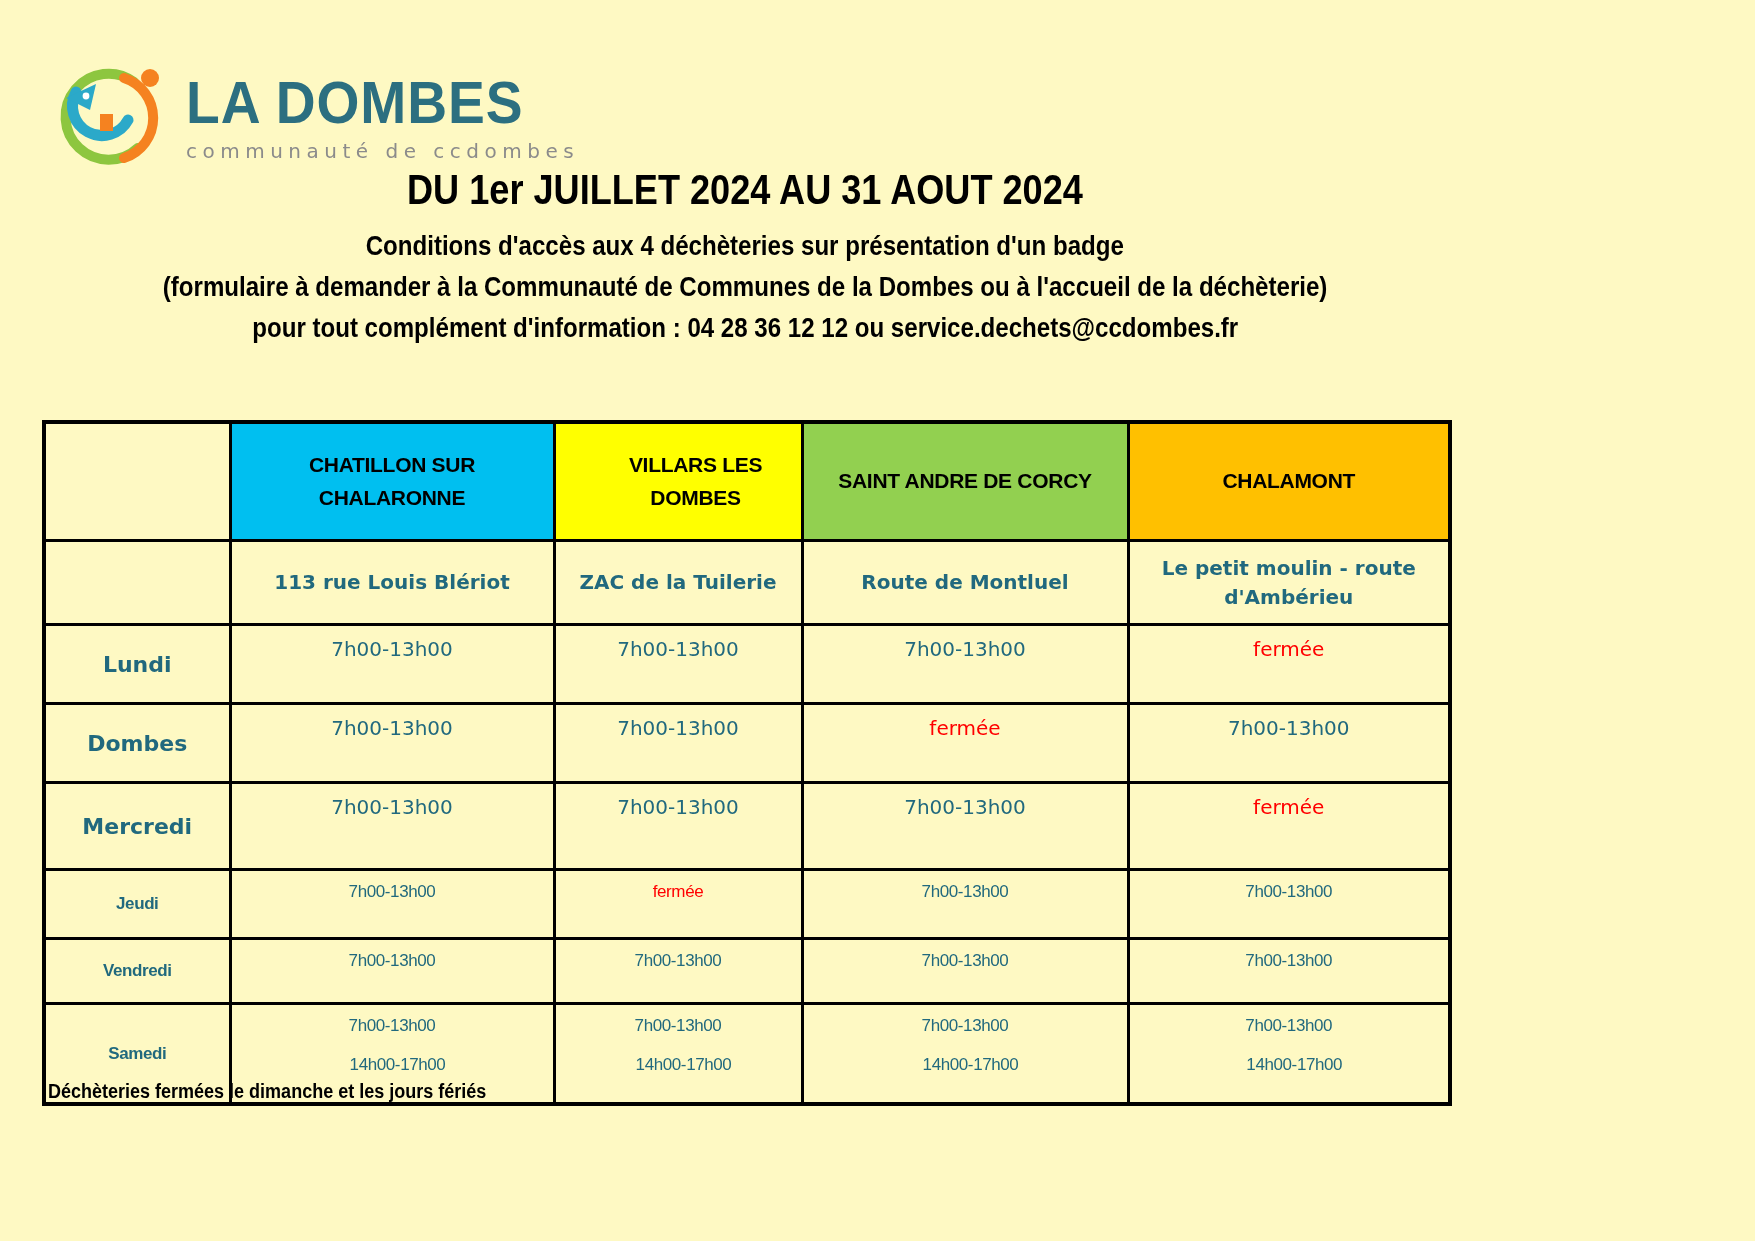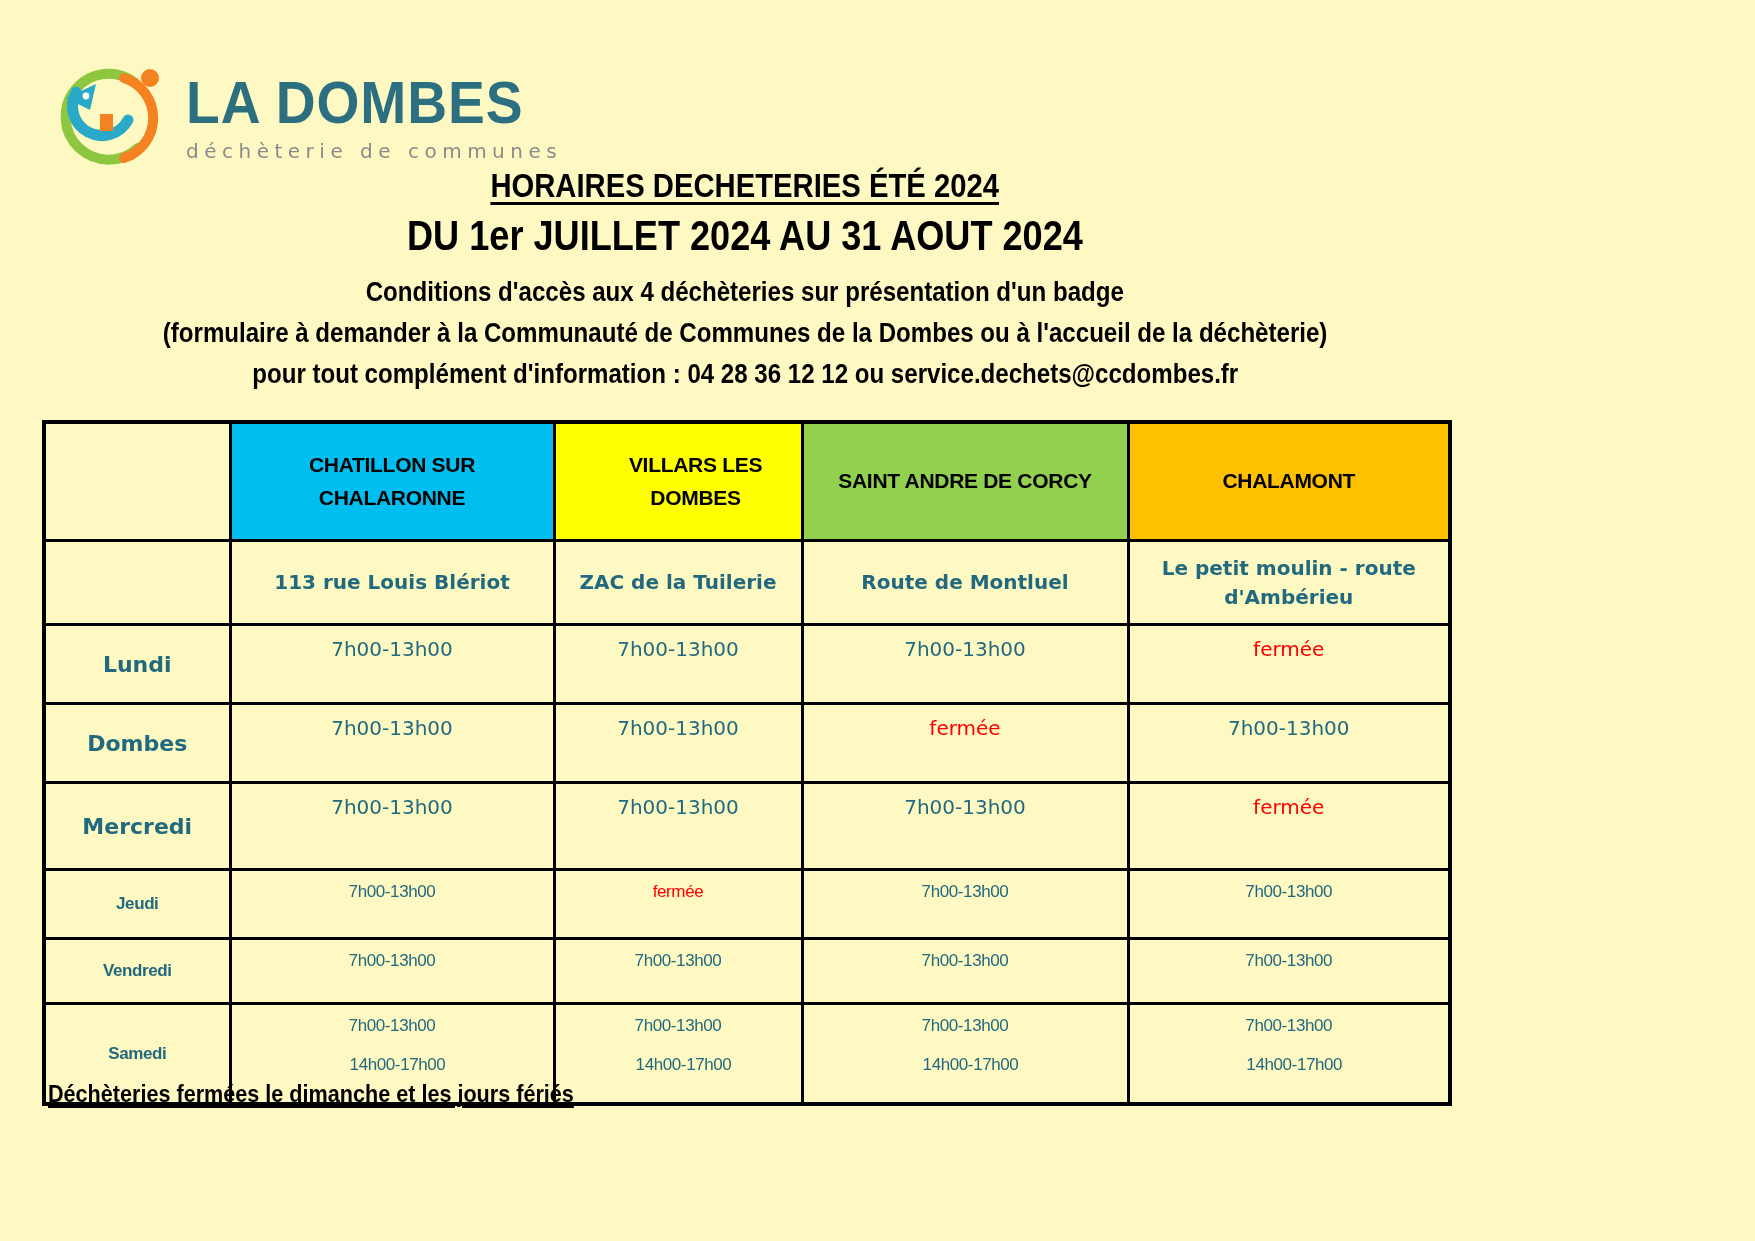--- a/index.html
+++ b/index.html
@@ -59,21 +59,21 @@
   tr.h80 td{height:73px;}
   tr.h62 td{height:55px;}
   tr.h58 td{height:51px;}
   tr.h93 td{height:86px;}
   .open{color:#21697E;}
   .closed{color:#FF0000;}
   .l2{display:block;margin-top:17px;padding-left:11px;}
   .l2:empty{display:none;}
 
   
-  .footnote{position:absolute;left:48px;top:1080px;font-weight:bold;font-size:24px;color:#000;}
+  .footnote{position:absolute;left:48px;top:1080px;font-weight:bold;font-size:20px;color:#000;}
   .footnote .cond2{display:inline-block;transform:scaleX(.9);transform-origin:left center;
     white-space:nowrap;text-decoration:underline;text-decoration-thickness:2px;text-underline-offset:4px;}
 </style>
 </head>
 <body>
 
 <div class="page">
 
   <div class="logo">
     <svg class="logo-emblem" viewBox="0 0 132 104">
@@ -87,26 +87,25 @@
       <path d="M 38 26 A 28 28 0 1 0 90 54" fill="none" stroke="#2BA9C9" stroke-width="11" stroke-linecap="round"></path>
 
       <path d="M 28 32 L 58 18 L 52 44 Z" fill="#2BA9C9"></path>
 
       <circle cx="48" cy="30" r="3.4" fill="#ffffff"></circle>
 
       <rect x="62" y="48" width="13" height="17" fill="#F58220"></rect>
     </svg>
     <div class="logo-text">
       <span class="brand">LA DOMBES</span>
-      <div class="tagline">déchèterie de communes</div>
+      <div class="tagline">communauté de ccdombes</div>
     </div>
   </div>
 
   <div class="headings">
-    <span class="ln h1"><span class="cond">HORAIRES DECHETERIES ÉTÉ 2024</span></span>
     <span class="ln h2"><span class="cond">DU 1er JUILLET 2024 AU 31 AOUT 2024</span></span>
     <span class="ln h3"><span class="cond">Conditions d'accès aux 4 déchèteries sur présentation d'un badge</span></span>
     <span class="ln h3"><span class="cond">(formulaire à demander à la Communauté de Communes de la Dombes ou à l'accueil de la déchèterie)</span></span>
     <span class="ln h3"><span class="cond">pour tout complément d'information : 04 28 36 12 12 ou service.dechets@ccdombes.fr</span></span>
   </div>
 
   <table class="sched">
     <colgroup>
       <col style="width:186px">
         <col style="width:324px">

